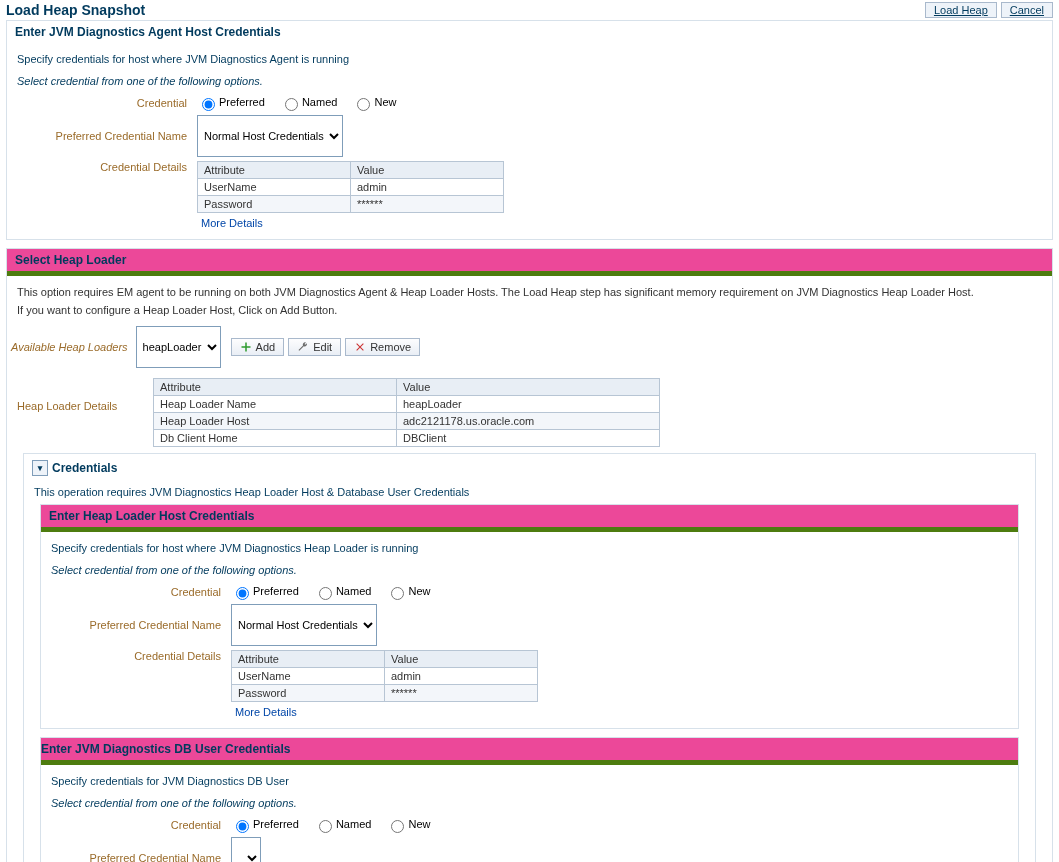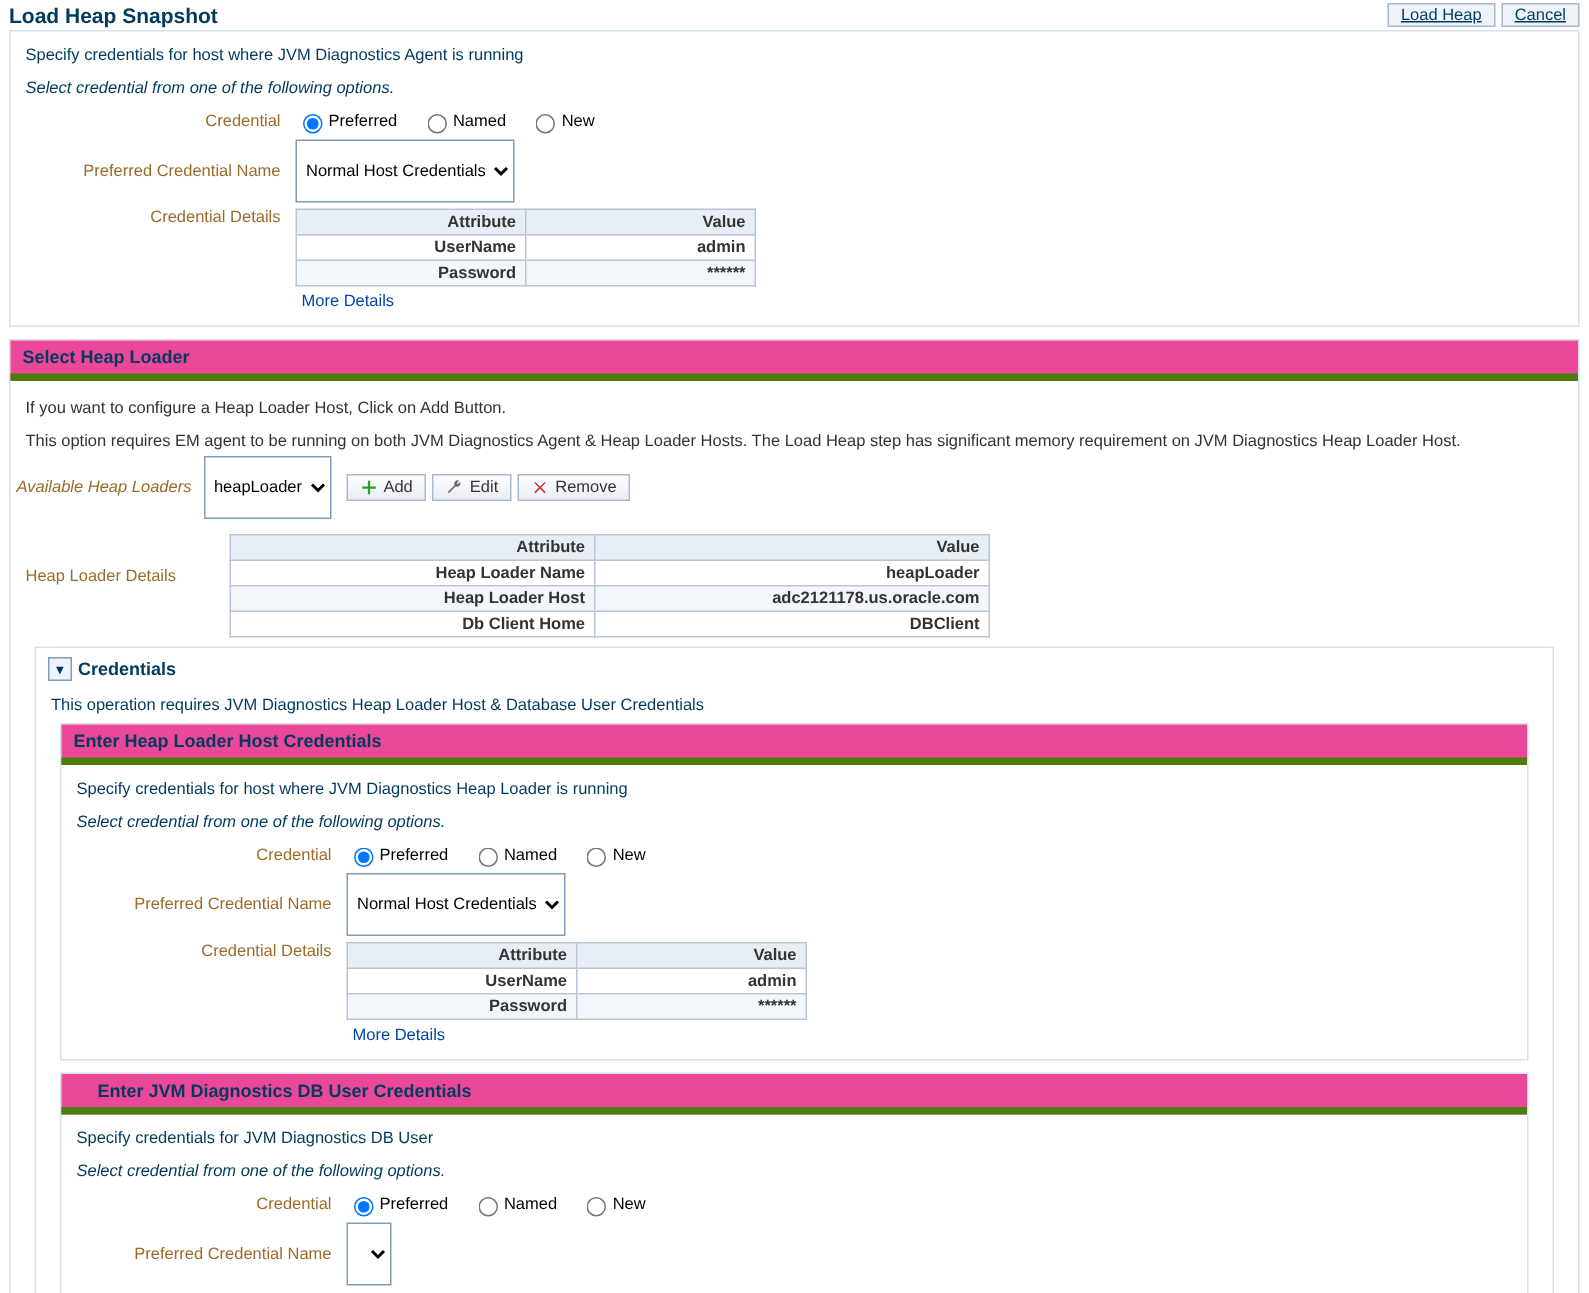--- a/index.html
+++ b/index.html
@@ -14,21 +14,21 @@
 .panel-shaded .section-title{background:#ec4899;border-bottom:5px solid #4d7c0f;}
 .subtext{color:#003a5d;margin:4px 0 2px 0;}
 .subtext-dark{color:#003a5d;margin:10px 0 8px 0;font-style:italic;}
 .form-row{display:flex;align-items:center;margin:4px 0;}
 .form-label{width:170px;text-align:right;color:#8a6d3b;padding-right:10px;}
 .form-label-brown{color:#9a6b2a;}
 .radio-group label{margin-right:12px;color:#000;}
 .radio-group input{vertical-align:middle;margin-right:4px;}
 .select{border:1px solid #7f9db9;background:#fff;padding:13px 2px;font-size:11px;min-width:140px;}
 .mini-table{border-collapse:collapse;}
-.mini-table th,.mini-table td{border:1px solid #b7c5d4;padding:2px 6px;font-weight:bold;text-align:right;font-size:11px;}
+.mini-table th,.mini-table td{border:1px solid #b7c5d4;padding:2px 6px;font-weight:normal;text-align:left;font-size:11px;}
 .mini-table th{background:#e8eef5;color:#333;}
 .mini-table .alt{background:#f3f6fa;}
 .link{color:#0046a8;text-decoration:none;cursor:pointer;}
 .tool-btn{display:inline-flex;align-items:center;gap:4px;border:1px solid #a9b9cc;background:linear-gradient(#fdfdfe,#e9eef5);padding:2px 8px;margin-right:4px;cursor:pointer;font-size:11px;color:#333;}
 .tool-btn svg{width:12px;height:12px;}
 .collapse-toggle{display:inline-flex;align-items:center;gap:4px;cursor:pointer;color:#003a5d;font-weight:bold;font-size:12px;}
 .collapse-toggle .chev{width:14px;height:14px;border:1px solid #7f9db9;background:#eef3f9;display:flex;align-items:center;justify-content:center;font-size:9px;color:#003a5d;}
 .nested-panel{border:1px solid #d7e1ea;margin:6px 6px 8px 6px;}
 .brown{color:#9a6b2a;}
 </style>
@@ -39,20 +39,21 @@
 
   <div class="titlebar">
     <div class="title">Load Heap Snapshot</div>
     <div class="title-actions">
       <button class="btn">Load Heap</button>
       <button class="btn">Cancel</button>
     </div>
   </div>
 
   <div class="panel">
+    <div class="section-title">Enter JVM Diagnostics Agent Host Credentials</div>
     <div class="panel-inner">
       <div class="subtext">Specify credentials for host where JVM Diagnostics Agent is running</div>
       <div class="subtext-dark">Select credential from one of the following options.</div>
 
       <div class="form-row">
         <div class="form-label form-label-brown">Credential</div>
         <div class="radio-group">
           <label><input type="radio" name="ac" checked="" style=""><span>Preferred</span></label>
           <label><input type="radio" name="ac" style=""><span>Named</span></label>
           <label><input type="radio" name="ac" style=""><span>New</span></label>
@@ -89,22 +90,22 @@
             <a class="link">More Details</a>
           </div>
         </div>
       </div>
     </div>
   </div>
 
   <div class="panel panel-shaded">
     <div class="section-title">Select Heap Loader</div>
     <div class="panel-inner">
+      <div style="color:#333;margin:4px 0;">This option requires EM agent to be running on both JVM Diagnostics Agent &amp; Heap Loader Hosts. The Load Heap step has significant memory requirement on JVM Diagnostics Heap Loader Host.</div>
       <div style="color:#333;margin:6px 0 10px 0;">If you want to configure a Heap Loader Host, Click on Add Button.</div>
-      <div style="color:#333;margin:4px 0;">This option requires EM agent to be running on both JVM Diagnostics Agent &amp; Heap Loader Hosts. The Load Heap step has significant memory requirement on JVM Diagnostics Heap Loader Host.</div>
 
       <div class="form-row" style="margin-left:-6px;">
         <span class="brown" style="padding-right:8px;font-style:italic;">Available Heap Loaders</span>
         <select class="select" style="min-width:80px;">
           <option>heapLoader</option>
         </select>
         <span style="width:10px;"></span>
         <span class="tool-btn">
           <svg viewBox="0 0 16 16">
               <path fill="#2e9b2e" d="M7 2h2v5h5v2H9v5H7V9H2V7h5z"></path>
@@ -202,21 +203,21 @@
                     </table>
                   <div style="margin-top:4px;padding-left:4px;">
                     <a class="link">More Details</a>
                   </div>
                 </div>
               </div>
             </div>
           </div>
 
           <div class="nested-panel">
-            <div class="section-title" style="padding:4px 24px;">Enter JVM Diagnostics DB User Credentials</div>
+            <div class="section-title" style="padding:4px 0;">Enter JVM Diagnostics DB User Credentials</div>
             <div class="panel-inner">
               <div class="subtext">Specify credentials for JVM Diagnostics DB User</div>
               <div class="subtext-dark">Select credential from one of the following options.</div>
 
               <div class="form-row">
                 <div class="form-label form-label-brown">Credential</div>
                 <div class="radio-group">
                   <label><input type="radio" name="db" checked="" style=""><span>Preferred</span></label>
                   <label><input type="radio" name="db" style=""><span>Named</span></label>
                   <label><input type="radio" name="db" style=""><span>New</span></label>

